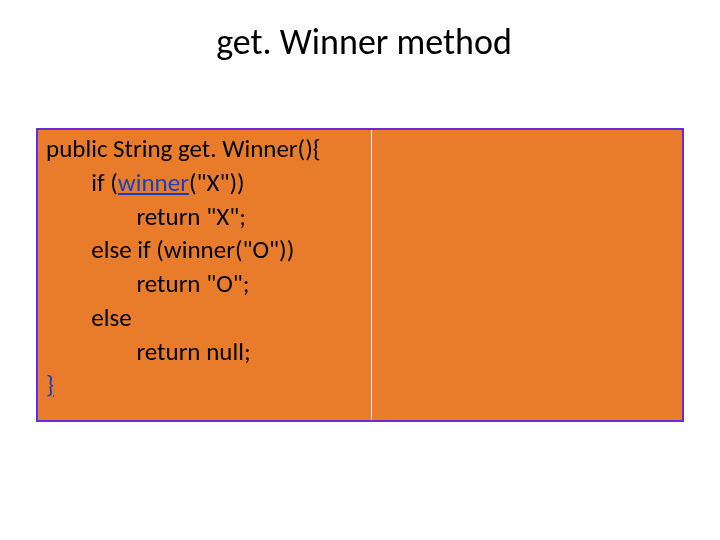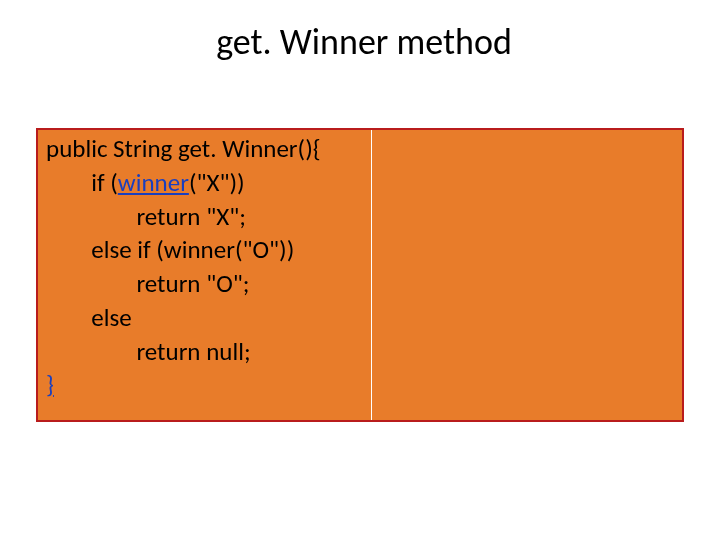--- a/index.html
+++ b/index.html
@@ -21,21 +21,21 @@
     color: #000;
     font-weight: 400;
   }
   .code-box {
     position: absolute;
     top: 128px;
     left: 36px;
     right: 36px;
     height: 294px;
     background: #e87c2a;
-    border: 2px solid #b91c1c;
+    border: 2px solid #6d28d9;
     padding: 10px 6px 6px 6px;
   }
   .inner-cell {
     position: absolute;
     top: 0;
     left: 4px;
     width: 330px;
     height: 100%;
     border-right: 1px solid #ffffff;
   }

